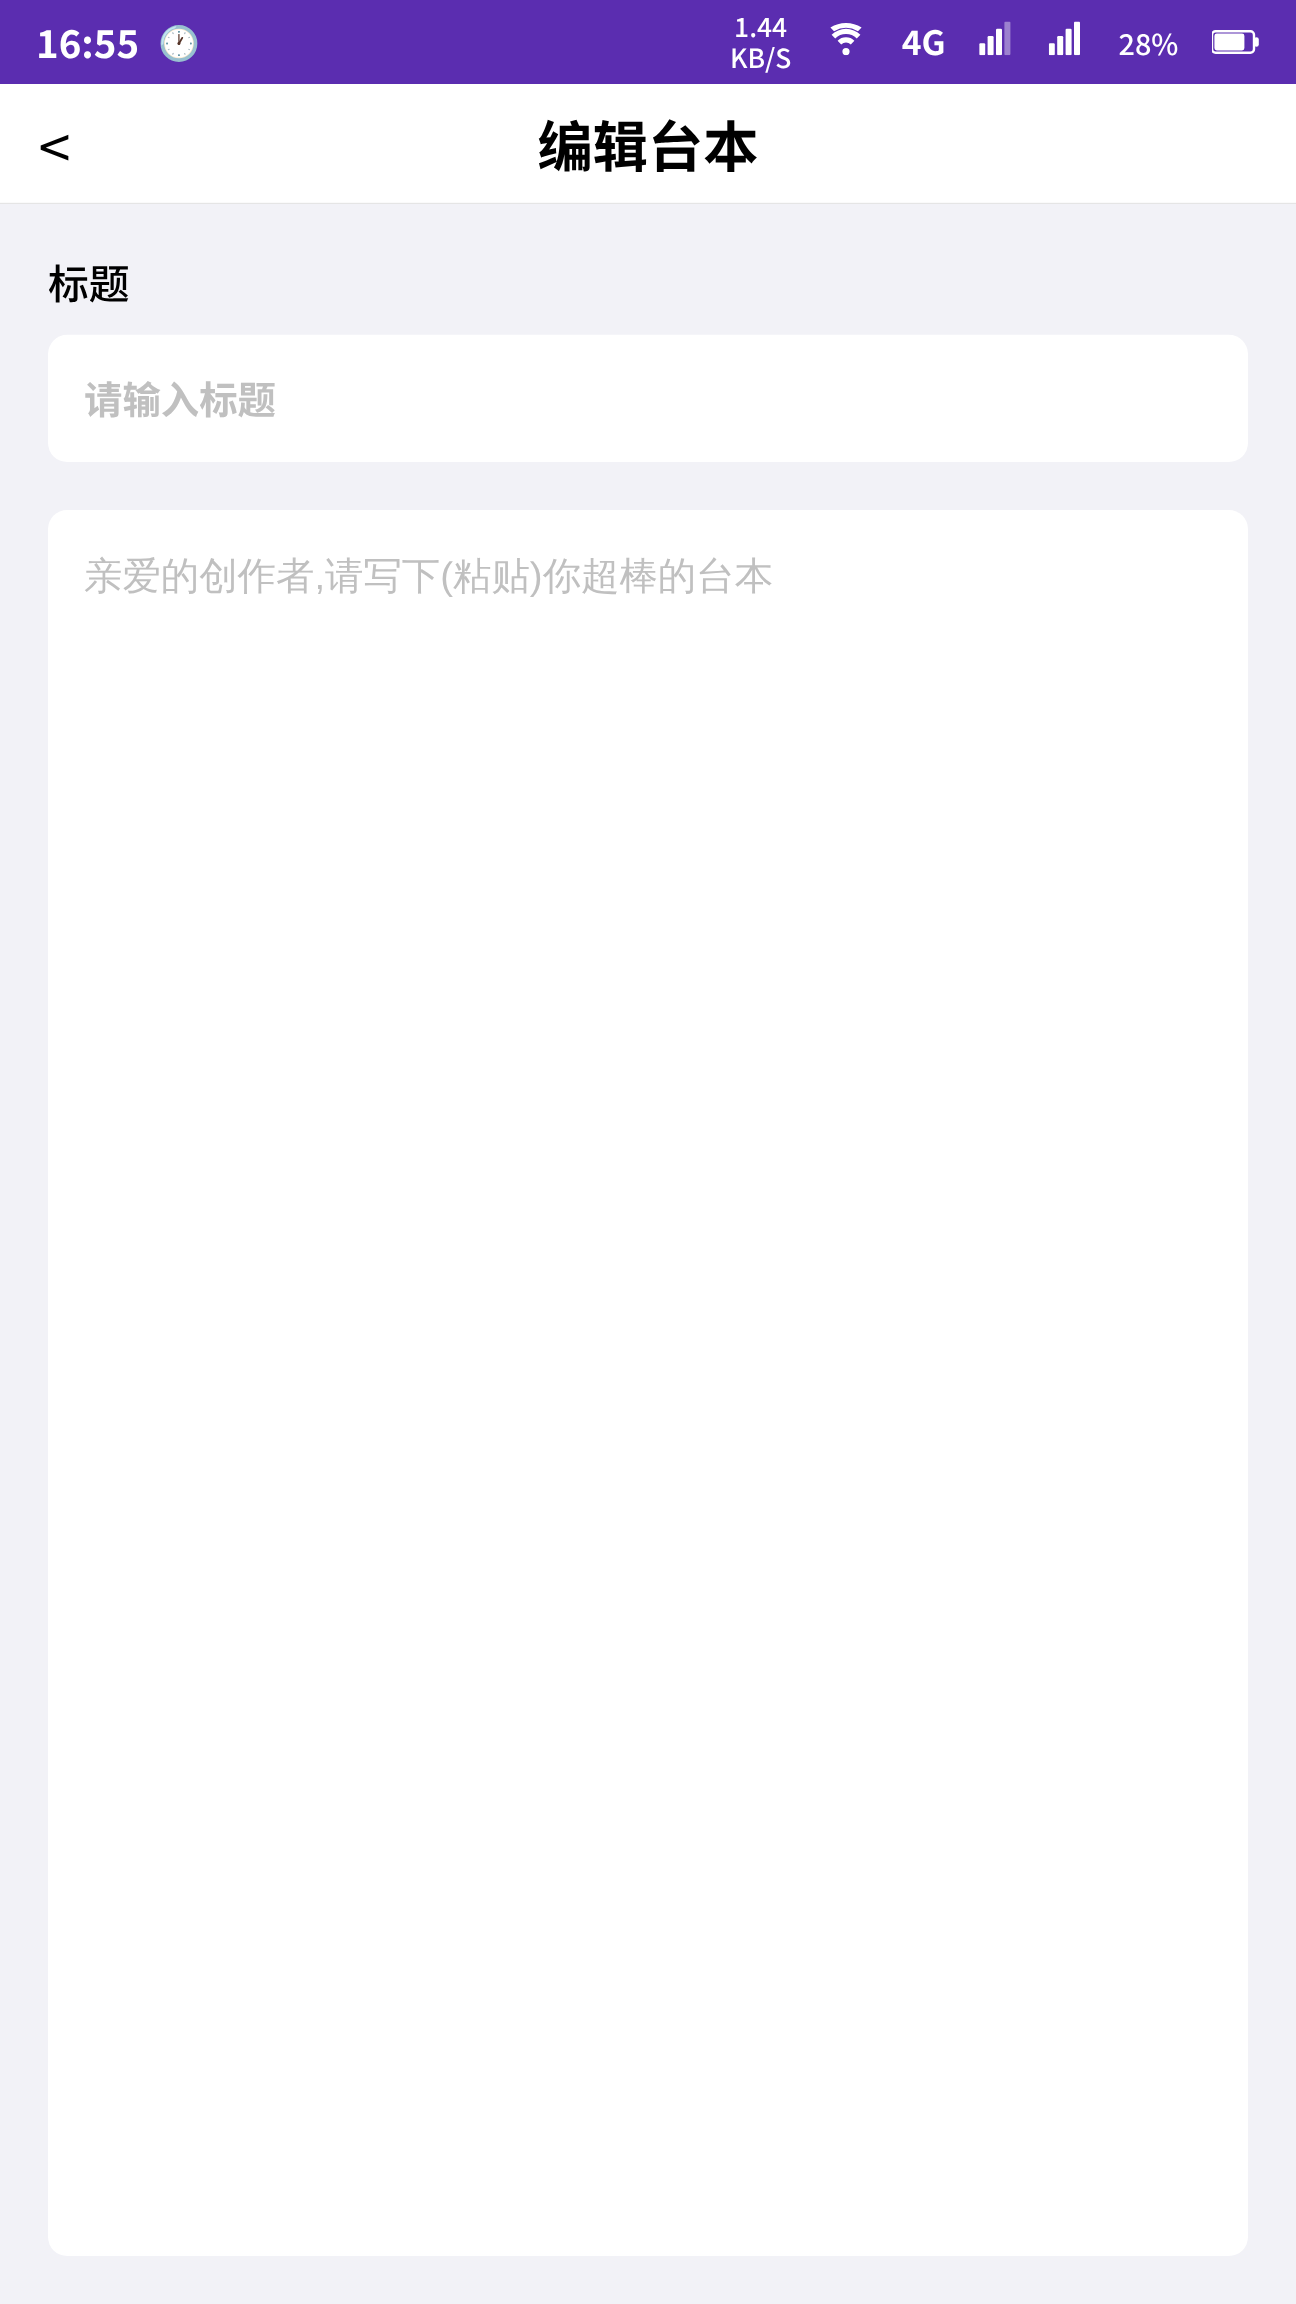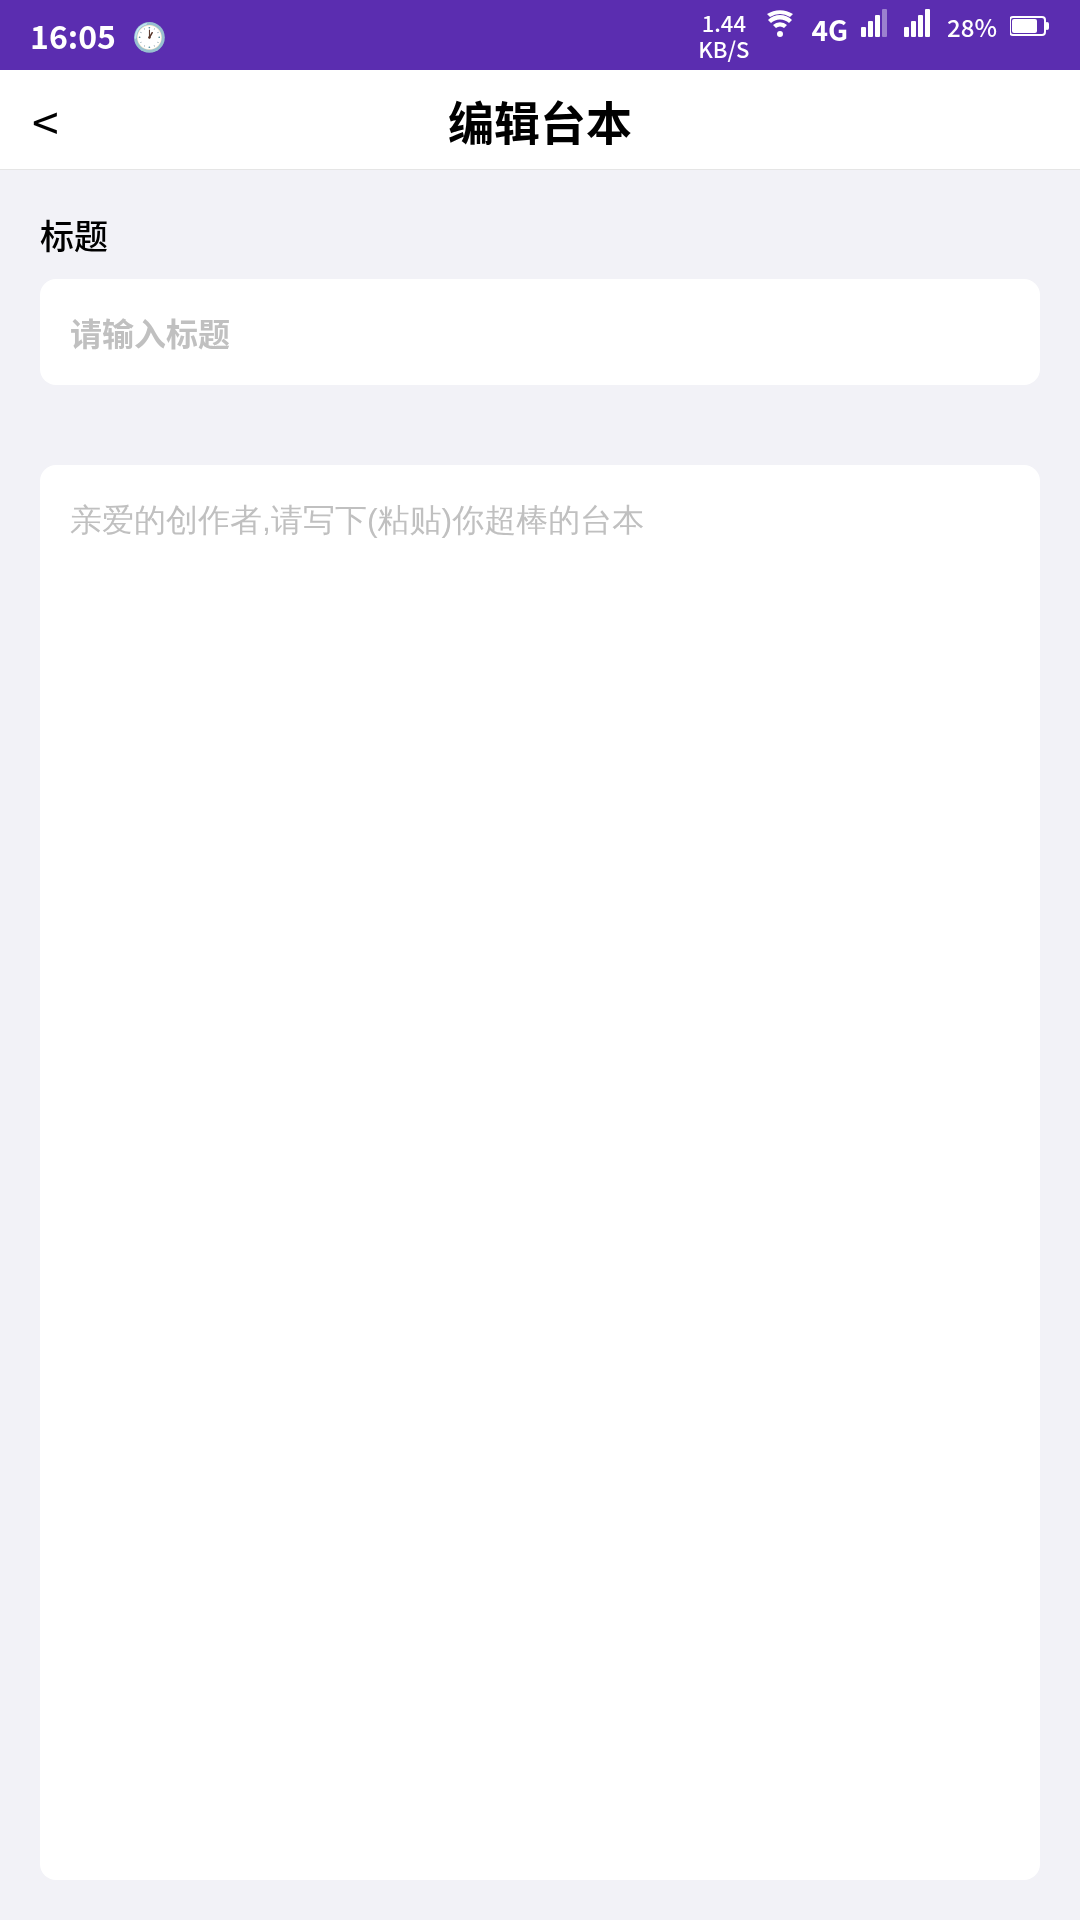--- a/index.html
+++ b/index.html
@@ -37,22 +37,22 @@
       gap: 16px;
     }
 
     .status-time {
       font-size: 32px;
       font-weight: 600;
     }
 
     .status-right {
       display: flex;
-      align-items: flex-start;
-      gap: 13px;
+      align-items: center;
+      gap: 28px;
       font-size: 24px;
     }
 
     
     .nav-bar {
       width: 100%;
       height: 100px;
       background: #ffffff;
       display: flex;
       align-items: center;
@@ -75,21 +75,20 @@
       font-weight: 700;
       color: #000000;
     }
 
     
     .main-content {
       padding: 40px 40px 0 40px;
       height: calc(1920px - 70px - 100px);
       display: flex;
       flex-direction: column;
-      gap: 40px;
     }
 
     
     .section-label {
       font-size: 34px;
       font-weight: 500;
       color: #000;
       margin-bottom: 20px;
     }
 
@@ -176,21 +175,21 @@
 
     .content-textarea::placeholder {
       color: #c0c0c0;
     }
   </style>
 </head>
 <body>
 
 <div class="status-bar">
   <div class="status-left">
-    <span class="status-time">16:05</span>
+    <span class="status-time">16:55</span>
     <span>🕐</span>
   </div>
   <div class="status-right">
     <span style="font-size:22px;text-align:center;line-height:1.2;white-space:pre-line;">1.44
 KB/S</span>
     <span>
       <svg width="36" height="28" viewBox="0 0 36 28" fill="white">
         <path d="M18 22a3 3 0 1 1 0 6 3 3 0 0 1 0-6zm-7-6a10 10 0 0 1 14 0l-3 3a6 6 0 0 0-8 0l-3-3zm-5-5a17 17 0 0 1 24 0l-3 3a13 13 0 0 0-18 0l-3-3zM5 5A24 24 0 0 1 31 5l-3 3A20 20 0 0 0 8 8L5 5z"></path>
       </svg>
     </span>

